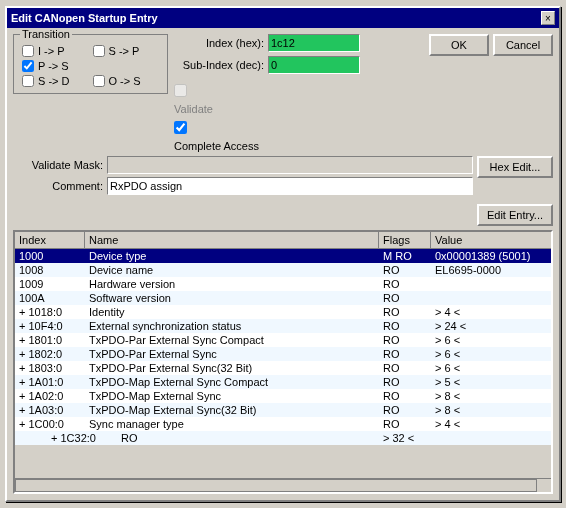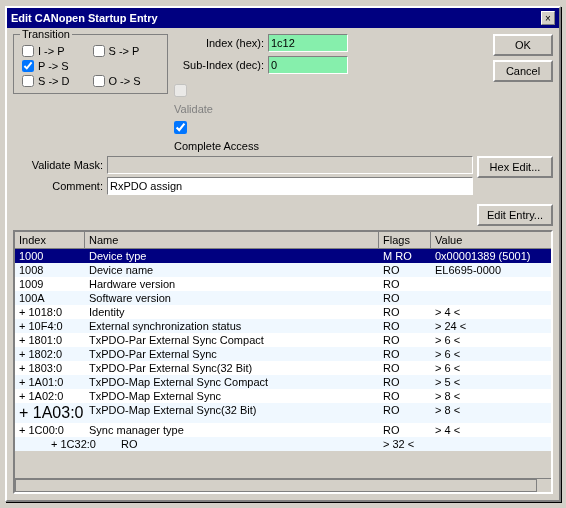--- a/index.html
+++ b/index.html
@@ -79,25 +79,25 @@
     .form-row {
       display: flex;
       align-items: center;
       gap: 4px;
     }
     .form-label {
       width: 90px;
       text-align: right;
     }
     .form-input {
-      width: 80px;
+      width: 92px;
       height: 18px;
       border: 1px solid;
       border-color: #808080 #ffffff #ffffff #808080;
-      background: #86efac;
+      background: #22c55e;
       font-size: 11px;
       padding: 0 2px;
     }
     .validate-row {
       display: flex;
       align-items: flex-start;
       gap: 6px;
       flex-direction: column;
     }
     .btn {
@@ -105,21 +105,21 @@
       min-width: 60px;
       background: #d4d0c8;
       border: 2px solid;
       border-color: #ffffff #808080 #808080 #ffffff;
       font-size: 11px;
       cursor: pointer;
       padding: 0 8px;
     }
     .btn-group {
       display: flex;
-      flex-direction: column;
+      flex-direction: row;
       gap: 4px;
       margin-left: auto;
     }
     .data-row {
       display: flex;
       align-items: center;
       gap: 4px;
     }
     .data-label {
       width: 90px;
@@ -292,21 +292,21 @@
             <div style="padding: 1px 4px; white-space: nowrap; overflow: hidden; font-size: 11px;">RO</div>
             <div style="padding: 1px 4px; white-space: nowrap; overflow: hidden; font-size: 11px;">&gt; 5 &lt;</div>
           </div>
           <div style="display: grid; grid-template-columns: 70px 1fr 52px 120px; font-size: 11px; background: white;">
             <div style="padding: 1px 4px; white-space: nowrap; overflow: hidden; font-size: 11px;">+ 1A02:0</div>
             <div style="padding: 1px 4px; white-space: nowrap; overflow: hidden; font-size: 11px;">TxPDO-Map External Sync</div>
             <div style="padding: 1px 4px; white-space: nowrap; overflow: hidden; font-size: 11px;">RO</div>
             <div style="padding: 1px 4px; white-space: nowrap; overflow: hidden; font-size: 11px;">&gt; 8 &lt;</div>
           </div>
           <div style="display: grid; grid-template-columns: 70px 1fr 52px 120px; font-size: 11px; background: rgb(240, 248, 255);">
-            <div style="padding: 1px 4px; white-space: nowrap; overflow: hidden; font-size: 16px;">+ 1A03:0</div>
+            <div style="padding: 1px 4px; white-space: nowrap; overflow: hidden; font-size: 11px;">+ 1A03:0</div>
             <div style="padding: 1px 4px; white-space: nowrap; overflow: hidden; font-size: 11px;">TxPDO-Map External Sync(32 Bit)</div>
             <div style="padding: 1px 4px; white-space: nowrap; overflow: hidden; font-size: 11px;">RO</div>
             <div style="padding: 1px 4px; white-space: nowrap; overflow: hidden; font-size: 11px;">&gt; 8 &lt;</div>
           </div>
           <div style="display: grid; grid-template-columns: 70px 1fr 52px 120px; font-size: 11px; background: white;">
             <div style="padding: 1px 4px; white-space: nowrap; overflow: hidden; font-size: 11px;">+ 1C00:0</div>
             <div style="padding: 1px 4px; white-space: nowrap; overflow: hidden; font-size: 11px;">Sync manager type</div>
             <div style="padding: 1px 4px; white-space: nowrap; overflow: hidden; font-size: 11px;">RO</div>
             <div style="padding: 1px 4px; white-space: nowrap; overflow: hidden; font-size: 11px;">&gt; 4 &lt;</div>
           </div>

